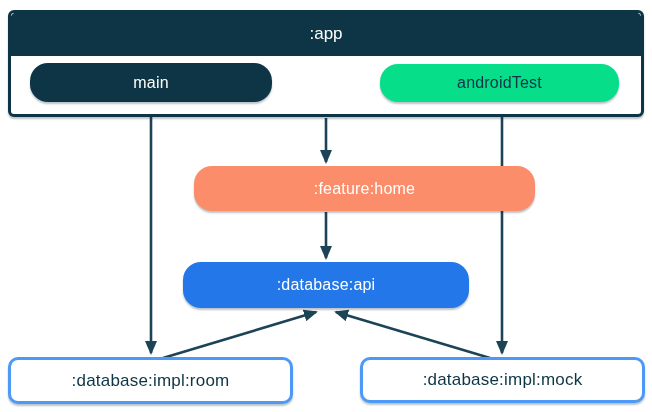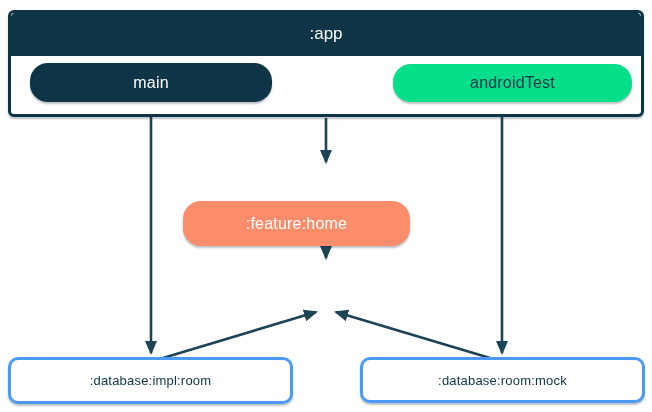--- a/index.html
+++ b/index.html
@@ -31,26 +31,26 @@
     border:3px solid var(--navy);border-radius:6px;
     box-shadow:0 2px 2px rgba(10,40,60,.28);
   }
   .app-header{
     position:absolute;left:-1px;top:-1px;right:-1px;height:44px;
     background:var(--navy);border-radius:8px 8px 0 0;
     display:flex;align-items:center;justify-content:center;
     color:var(--white);font-size:17px;
   }
   .node-main{left:30px;top:63px;width:242px;height:39px;background:var(--navy);color:var(--white);}
-  .node-androidtest{left:393px;top:64px;width:239px;height:38px;background:var(--green);color:var(--navy);}
-  .node-feature-home{left:183px;top:166px;width:227px;height:45px;background:var(--coral);color:var(--white);margin-top:35px;}
+  .node-androidtest{left:380px;top:64px;width:239px;height:38px;background:var(--green);color:var(--navy);}
+  .node-feature-home{left:194px;top:166px;width:341px;height:45px;background:var(--coral);color:var(--white);}
   .node-database-api{left:183px;top:262px;width:286px;height:46px;background:var(--blue);color:var(--white);}
   .impl{
     background:var(--white);border:3px solid var(--border-blue);border-radius:10px;
-    color:var(--navy);font-size:13px;
+    color:var(--navy);font-size:17px;
   }
   .node-impl-room{left:8px;top:357px;width:285px;height:47px;}
   .node-impl-mock{left:360px;top:357px;width:285px;height:46px;}
   svg.edges{position:absolute;inset:0;pointer-events:none;}
   svg.edges line{stroke:var(--edge);stroke-width:2.6;}
 </style>
 </head>
 <body>
 
 <div class="stage">
@@ -80,22 +80,25 @@
   </div>
 
   <div class="node node-androidtest">
     <span>androidTest</span>
   </div>
 
   <div class="node node-feature-home">
     <span>:feature:home</span>
   </div>
 
+  <div class="node node-database-api">
+    <span>:database:api</span>
+  </div>
 
   <div class="node impl node-impl-room">
     <span>:database:impl:room</span>
   </div>
 
   <div class="node impl node-impl-mock">
-    <span>:database:room:mock</span>
+    <span>:database:impl:mock</span>
   </div>
 
 </div>
 
 </body></html>

